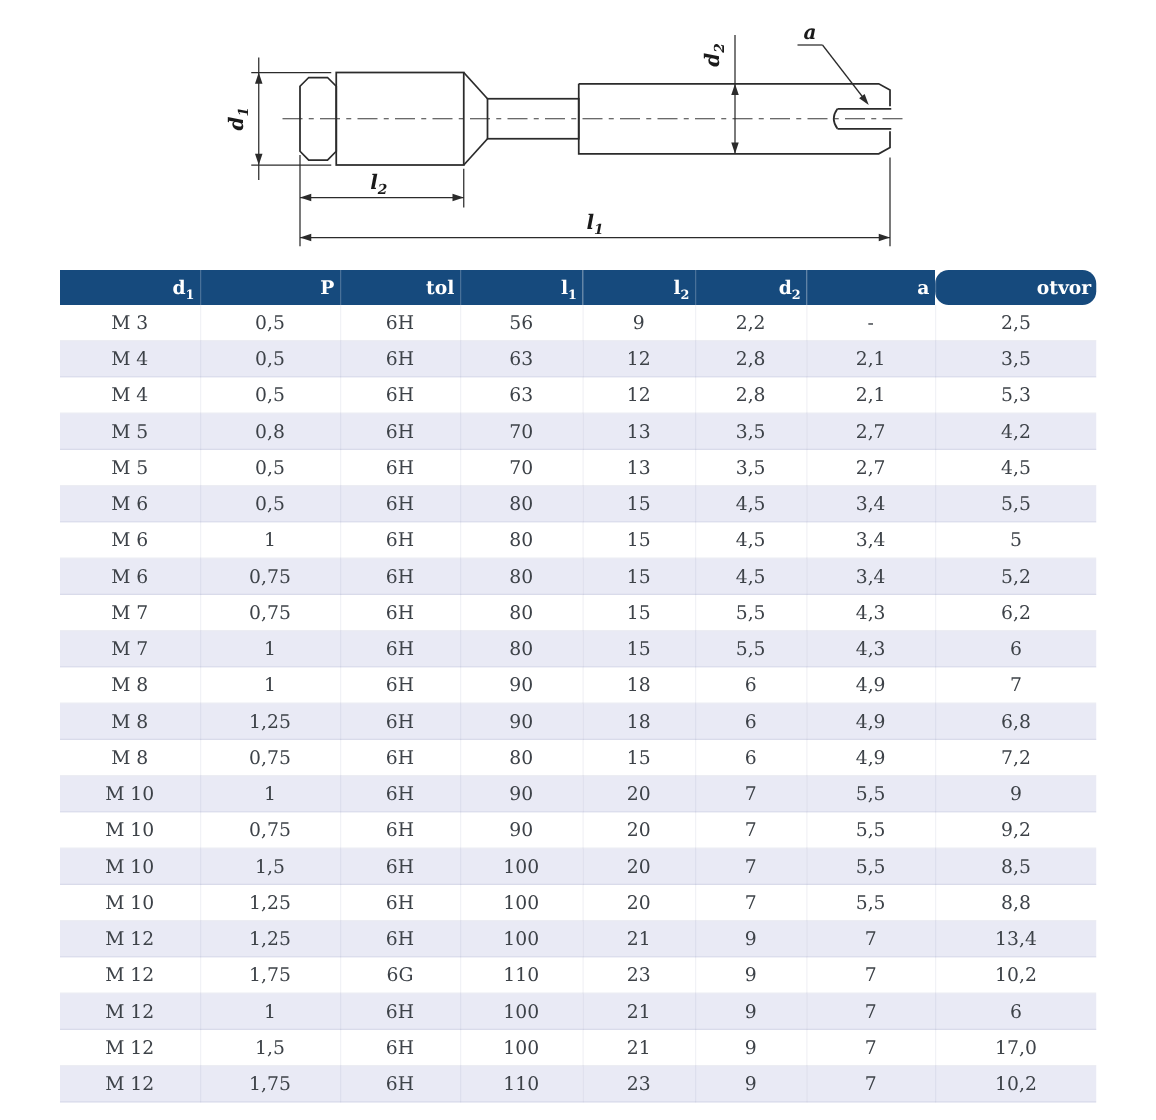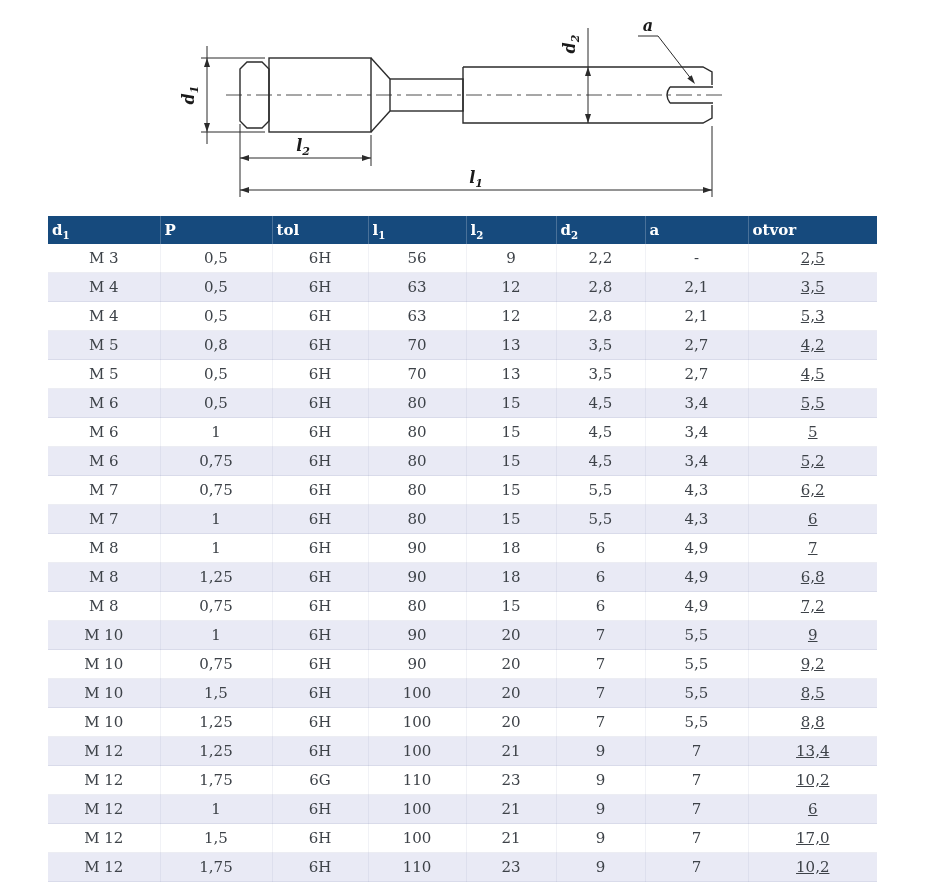--- a/index.html
+++ b/index.html
@@ -53,38 +53,38 @@
     border-collapse: collapse;
     table-layout: fixed;
     width: 829px;
     margin: 4px 48px 0 48px;
   }
   table.spec-table th {
     background: #164a7d;
     color: #ffffff;
     font-weight: bold;
     font-size: 15px;
-    text-align: left;
+    text-align: right;
     padding: 5px 4px;
     border-right: 1px solid rgba(255,255,255,0.22);
   }
-  table.spec-table th:last-child { border-right: none; }
+  table.spec-table th:last-child { border-right: none; border-radius: 11px; }
   table.spec-table th sub {
     font-size: 0.68em;
     line-height: 0;
   }
   table.spec-table td {
     font-size: 15px;
     color: #3d4248;
     text-align: center;
     padding: 5px 4px;
     border-right: 1px solid rgba(120,130,170,0.10);
     border-bottom: 1px solid rgba(120,130,170,0.14);
   }
-  table.spec-table td:last-child { border-right: none; text-decoration: underline; }
+  table.spec-table td:last-child { border-right: none; }
   table.spec-table tbody tr:nth-child(even) { background: #e9eaf5; }
   table.spec-table tbody tr:nth-child(odd) { background: #ffffff; }
 </style>
 </head>
 <body>
 
 <div class="drawing-wrap">
   <svg viewBox="0 0 925 212" width="925" height="212">
 
     <line class="center-line" x1="226" y1="95" x2="722" y2="95"></line>

